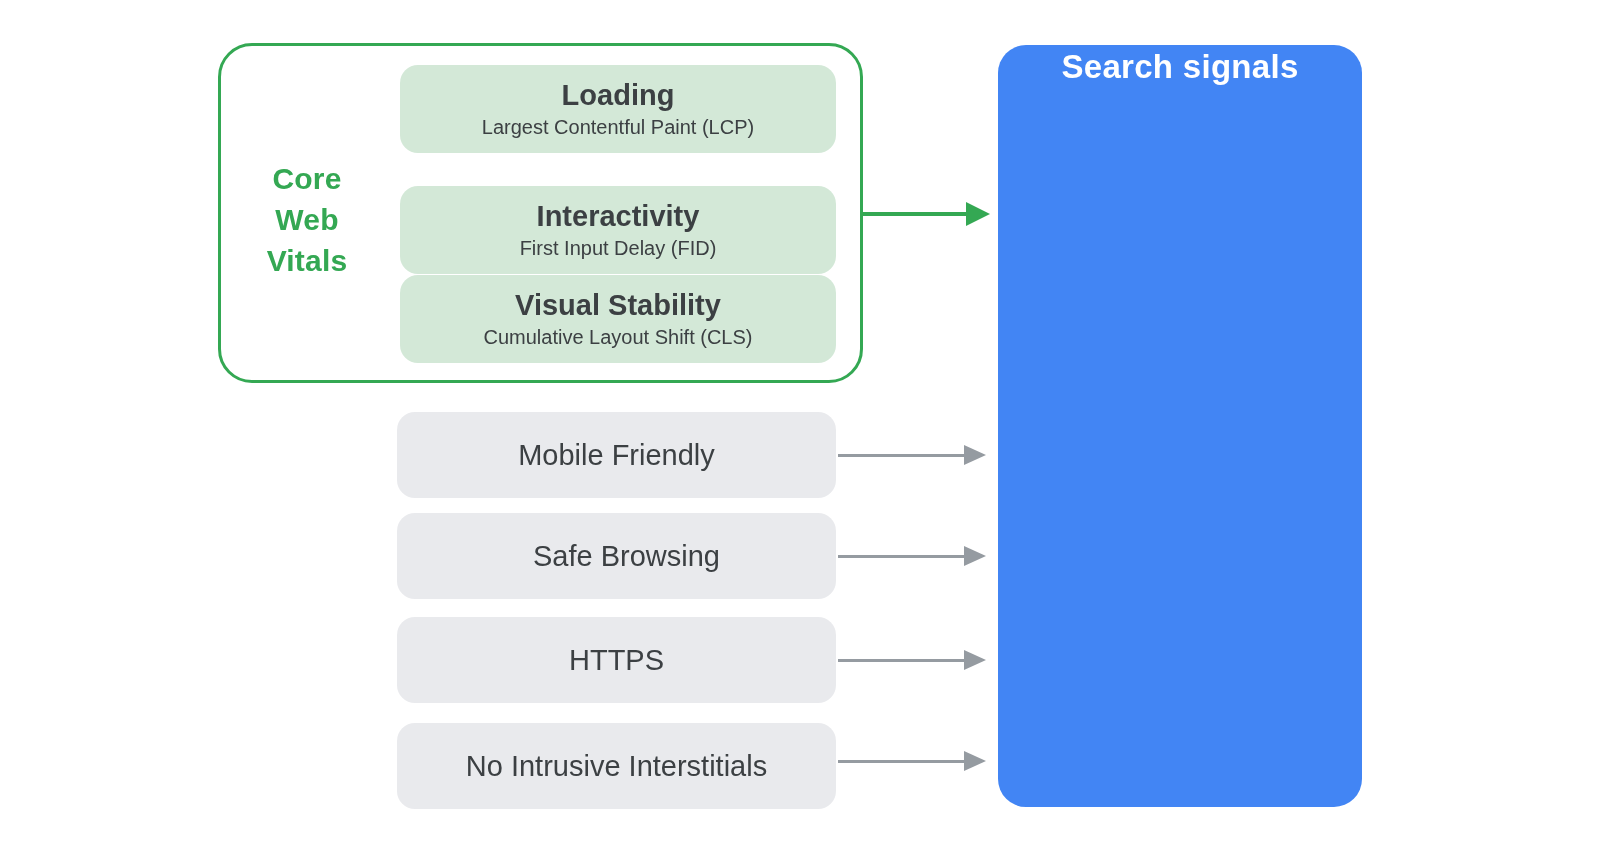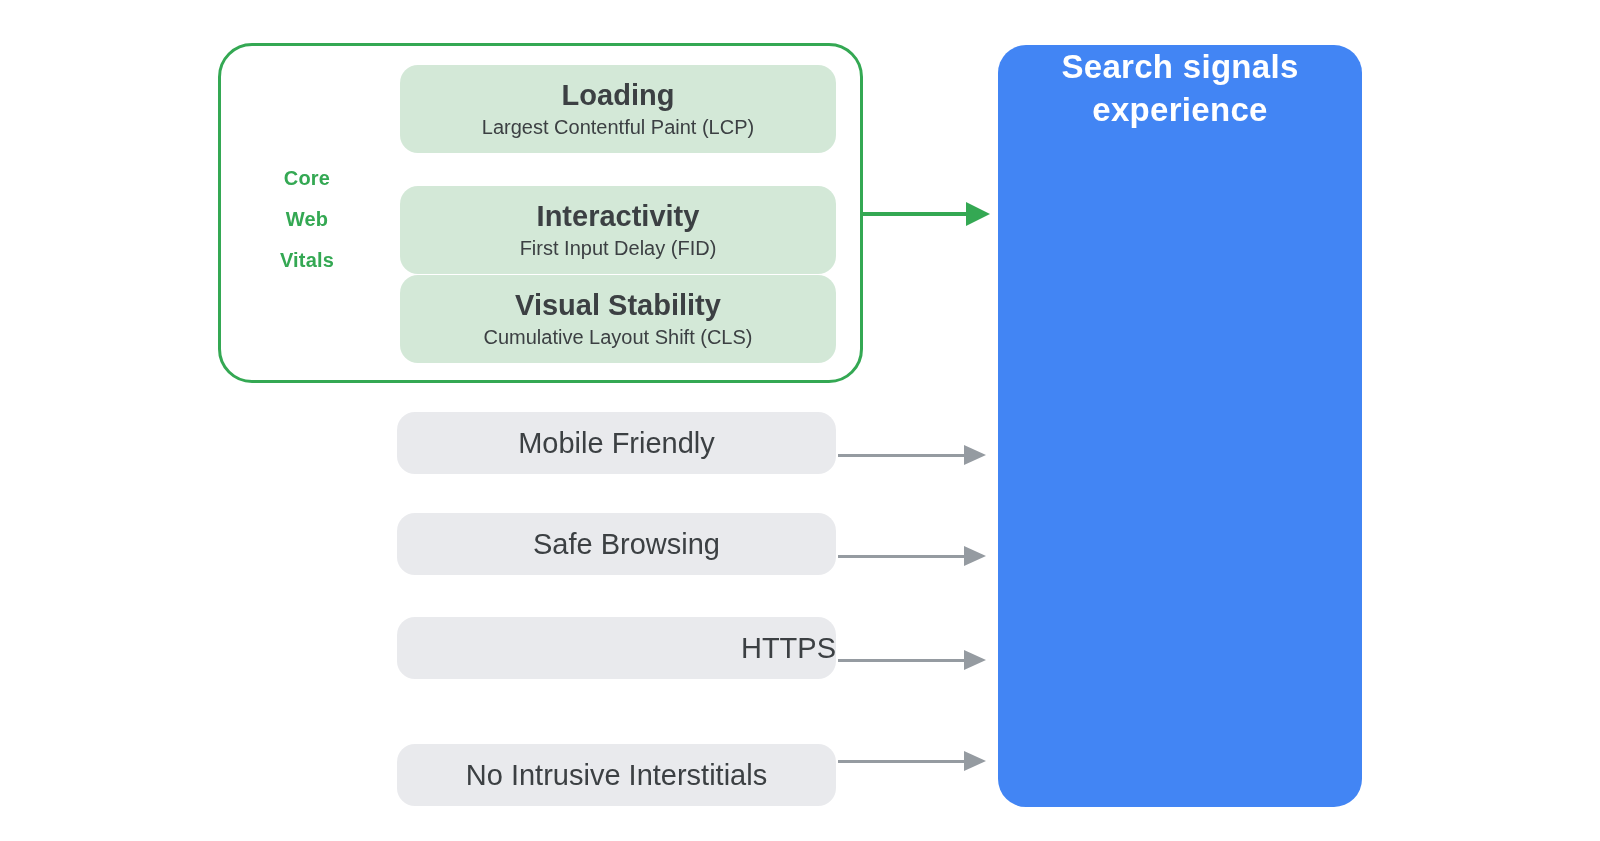--- a/index.html
+++ b/index.html
@@ -30,21 +30,21 @@
     border: 3px solid var(--green);
     border-radius: 34px;
     background: #ffffff;
   }
   .cwv-label {
     position: absolute;
     left: 224px; top: 158px;
     width: 166px;
     text-align: center;
     color: var(--green);
-    font-size: 20px;
+    font-size: 30px;
     font-weight: bold;
     line-height: 41px;
     letter-spacing: 0.2px;
   }
 
   
   .metric-pill {
     position: absolute;
     left: 400px;
     width: 436px; height: 88px;
@@ -68,35 +68,35 @@
     margin-top: 3px;
   }
   .metric-1 { top: 65px; }
   .metric-2 { top: 170px; margin-top: 16px; }
   .metric-3 { top: 275px; }
 
   
   .signal-pill {
     position: absolute;
     left: 397px;
-    width: 439px; height: 62px;
+    width: 439px; height: 86px;
     background: var(--gray-fill);
     border-radius: 18px;
     display: flex;
     align-items: center;
     justify-content: center;
     text-align: center;
     font-size: 29px;
     font-weight: 500;
     color: var(--text-dark);
   }
   .signal-1 { top: 412px; }
   .signal-2 { top: 513px; padding-left: 20px; }
-  .signal-3 { top: 617px; justify-content: flex-end; }
-  .signal-4 { top: 744px; }
+  .signal-3 { top: 617px; }
+  .signal-4 { top: 723px; }
 
   
   .arrow { position: absolute; height: 0; }
   .arrow .shaft {
     position: absolute;
     left: 0;
   }
   .arrow .head {
     position: absolute;
     width: 0; height: 0;
@@ -206,16 +206,15 @@
     <div class="shaft"></div>
     <div class="head"></div>
   </div>
   <div class="arrow arrow-gray arrow-s4">
     <div class="shaft"></div>
     <div class="head"></div>
   </div>
 
   <div class="target-box">
     <div class="target-line">Search signals</div>
-    <div class="target-line">experience</div>
   </div>
 
 </div>
 
 </body></html>

